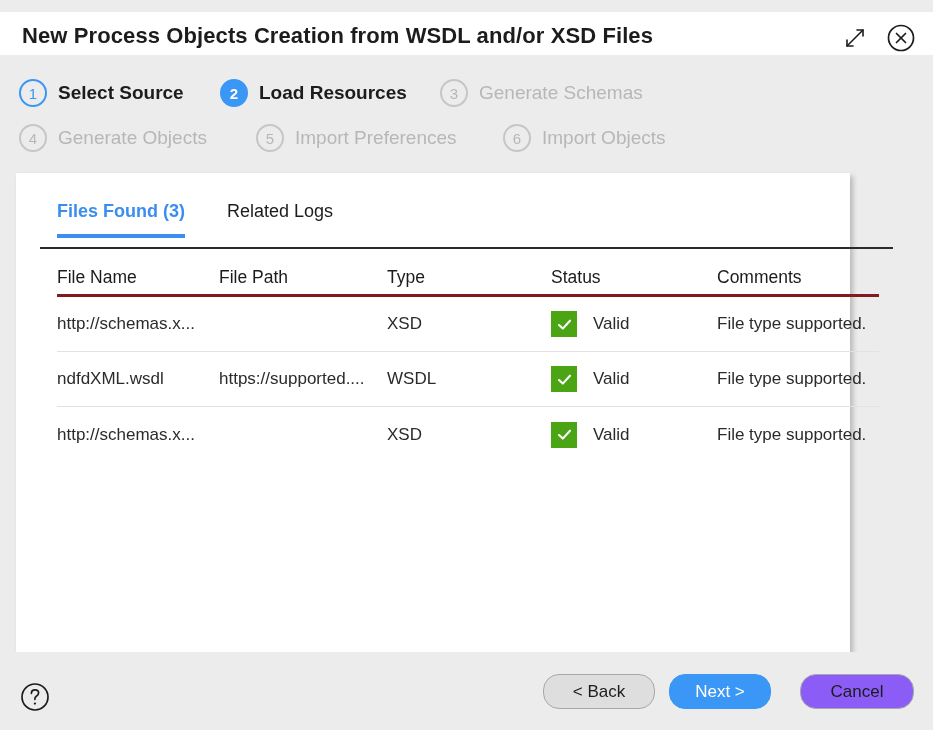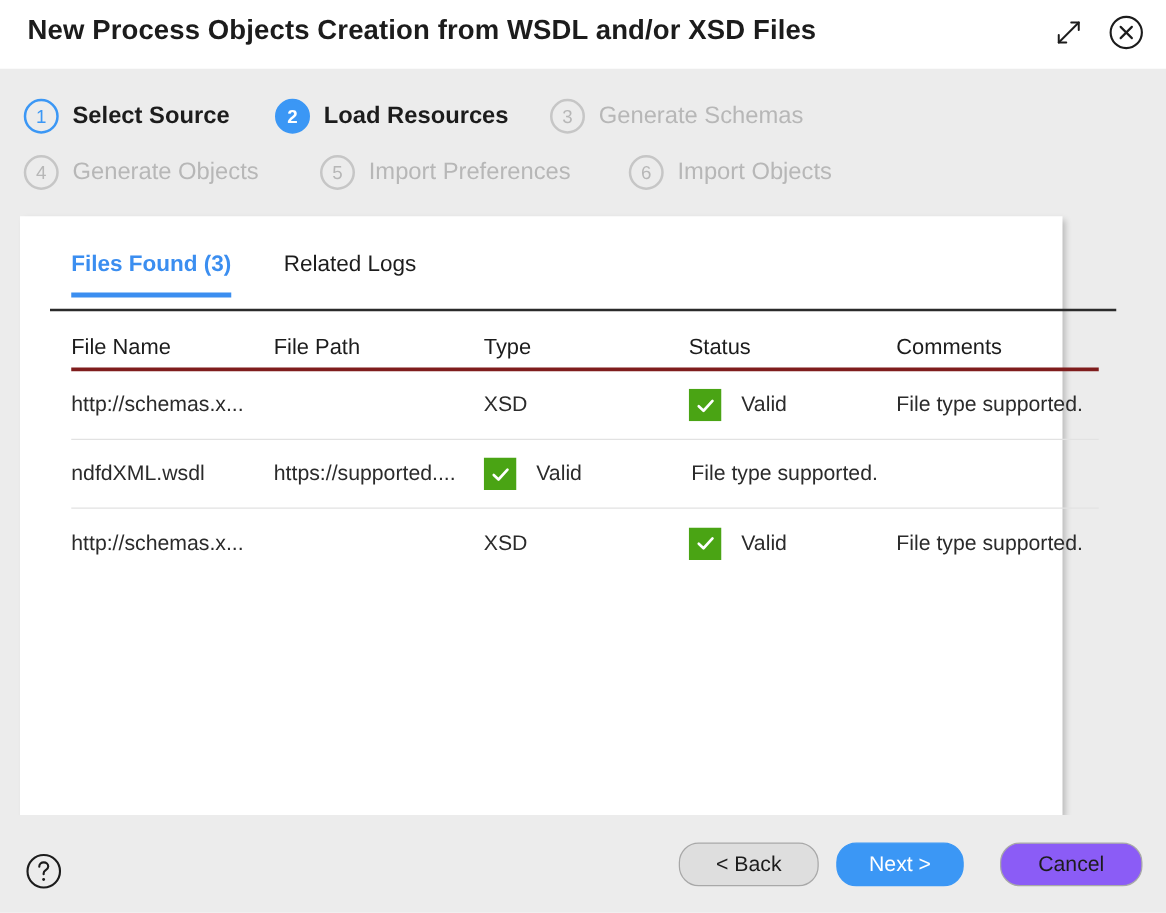--- a/index.html
+++ b/index.html
@@ -13,21 +13,21 @@
     font-family: "Liberation Sans", sans-serif;
     background: #ececec;
     color: #1f1f1f;
     overflow: hidden;
     position: relative;
   }
 
   
   .titlebar {
     position: absolute;
-    left: 0; top: 0;
+    left: 0; top: 12px;
     width: 933px;
     height: 72px;
     background: #ffffff;
     display: flex;
     align-items: center;
   }
   .title-text {
     position: absolute;
     left: 22px;
     top: 11px;
@@ -341,20 +341,21 @@
           </svg>
         </span>
         <span>Valid</span>
       </div>
       <div class="cell c-comment">File type supported.</div>
     </div>
 
     <div class="trow tbody-row">
       <div class="cell c-name">ndfdXML.wsdl</div>
       <div class="cell c-path">https://supported....</div>
+      <div class="cell c-type">WSDL</div>
       <div class="cell c-status">
         <span class="check-box">
           <svg width="17" height="17" viewBox="0 0 17 17" fill="none" stroke="#ffffff" stroke-width="2.1" stroke-linecap="round" stroke-linejoin="round">
             <polyline points="3,9 6.8,12.6 14,4.7"></polyline>
           </svg>
         </span>
         <span>Valid</span>
       </div>
       <div class="cell c-comment">File type supported.</div>
     </div>

